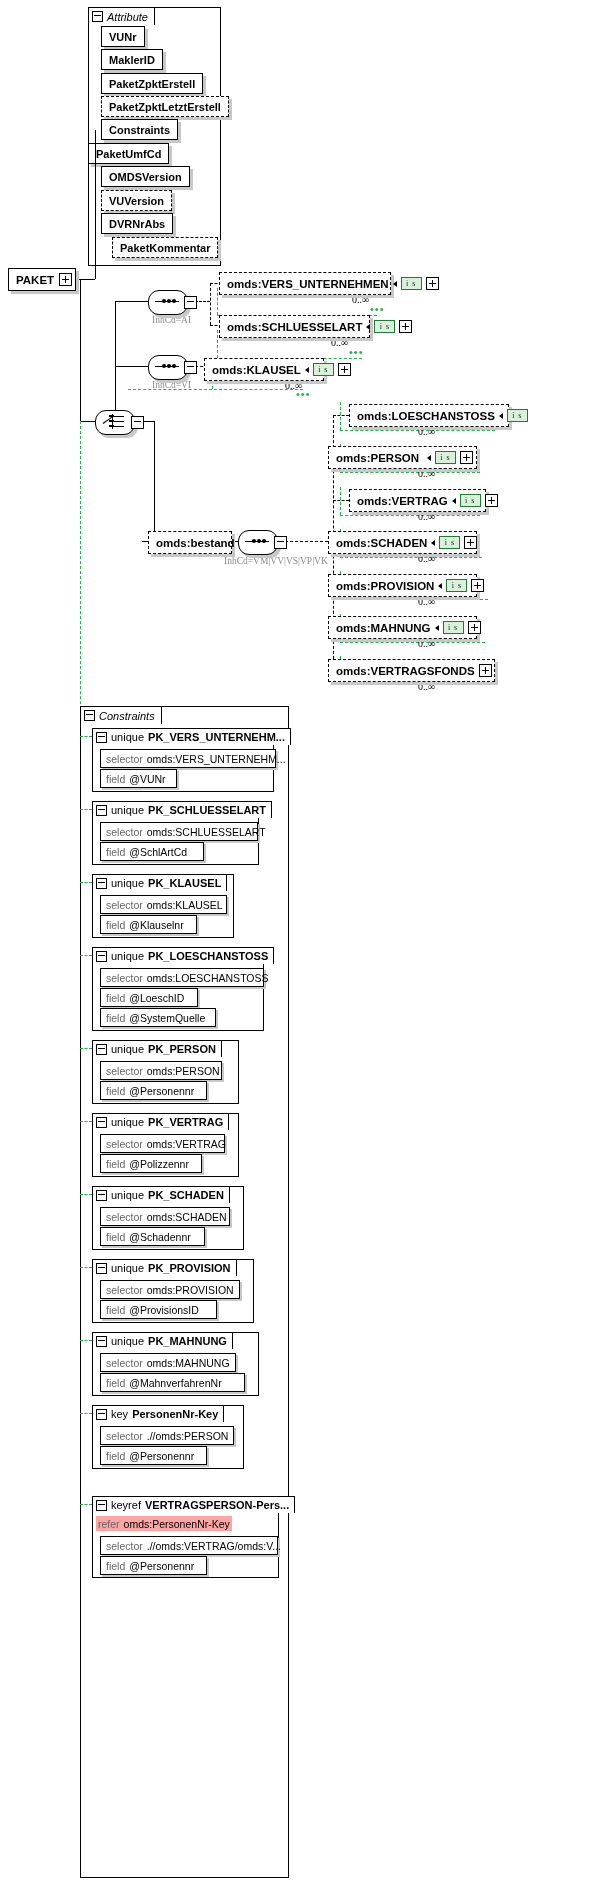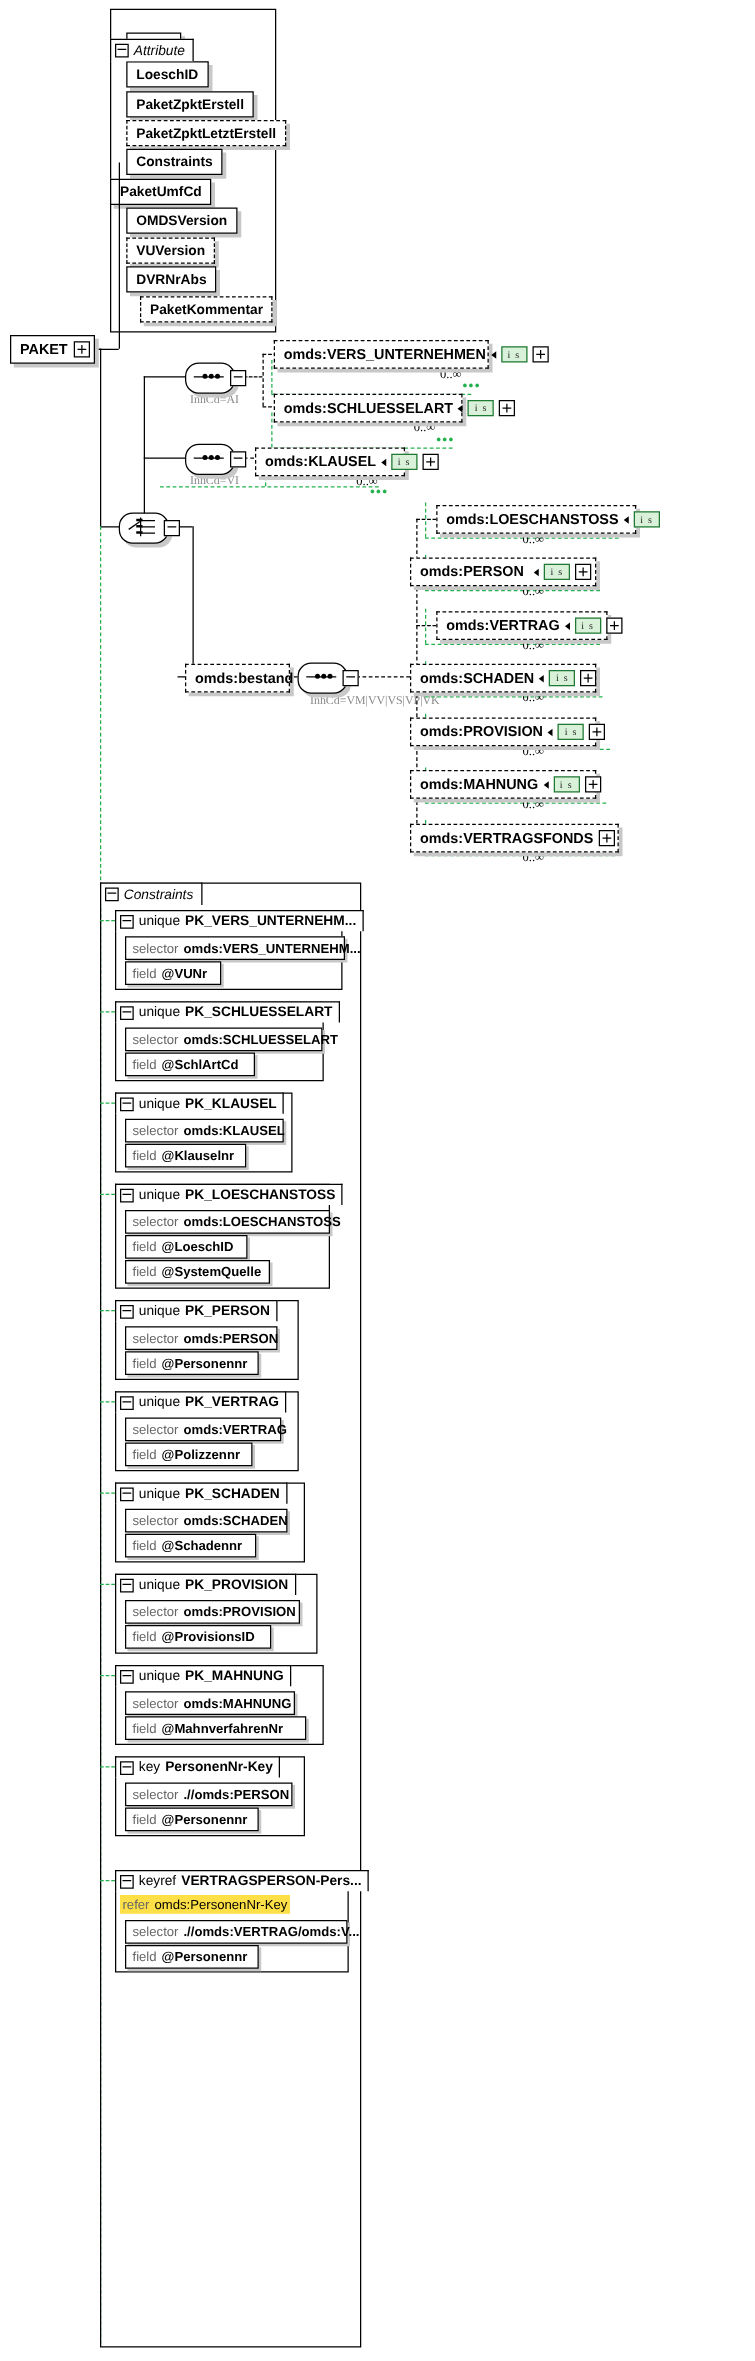--- a/index.html
+++ b/index.html
@@ -90,43 +90,43 @@
   .cblock{position:absolute;border:1px solid #000;background:#fff;}
   .chead{position:absolute;height:16px;display:flex;align-items:center;gap:4px;
          padding:0 5px 0 3px;background:#fff;border:1px solid #000;border-bottom:none;
          font-size:11px;white-space:nowrap;z-index:3;}
   .chead .kind{font-style:normal;color:#000;}
   .chead .cname{font-weight:bold;color:#000;}
   .crow{position:absolute;height:17px;border:1px solid #000;background:#fff;
         display:flex;align-items:center;padding:0 5px;gap:4px;font-size:10.5px;
         white-space:nowrap;box-shadow:2px 2px 0 0 #c8c8c8;}
   .crow .k{color:#666;}
-  .crow .v{color:#000;font-weight:bold;}
+  .crow .v{color:#000;font-weight:normal;}
   .crefer{position:absolute;height:15px;display:flex;align-items:center;gap:4px;
-          font-size:10.5px;white-space:nowrap;background:#fde047;padding:0 2px;}
+          font-size:10.5px;white-space:nowrap;background:#fca5a5;padding:0 2px;}
   .crefer .k{color:#666;}
   .crefer .v{color:#000;}
   .tinydots{position:absolute;font-size:11px;color:#22b14c;letter-spacing:1px;line-height:6px;}
 </style>
 </head>
 <body>
 
 <div id="canvas">
 
   <div class="groupbox" style="left:88px;top:7px;width:131px;height:257px;"></div>
-  <div class="grouptab" style="left:88px;top:7px;margin-top:24px;">
+  <div class="grouptab" style="left:88px;top:7px;">
     <span class="toggle"></span>
     <span class="gtab-label">Attribute</span>
   </div>
 
   <div class="attr" style="left:101px;top:26px;">
       <span>VUNr</span>
     </div>
   <div class="attr" style="left:101px;top:49px;">
-      <span>LoeschID</span>
+      <span>MaklerID</span>
     </div>
   <div class="attr" style="left:101px;top:73px;">
       <span>PaketZpktErstell</span>
     </div>
   <div class="attr opt" style="left:101px;top:96px;justify-content:center;">
       <span>PaketZpktLetztErstell</span>
     </div>
   <div class="attr" style="left:101px;top:119px;">
       <span>Constraints</span>
     </div>
@@ -251,21 +251,21 @@
   <div class="dline-h" style="left:220px;top:541px;width:18px;"></div>
   <div class="comp" style="left:238px;top:530px;">
     <div class="body"></div>
     <div class="seqdots">
         <i></i>
         <i></i>
         <i></i>
       </div>
     <div class="stub"></div>
   </div>
-  <div class="complabel" style="left:248px;top:556px;">InhCd=VM|VV|VS|VP|VK</div>
+  <div class="complabel" style="left:224px;top:556px;">InhCd=VM|VV|VS|VP|VK</div>
 
   <div class="dline-h" style="left:285px;top:541px;width:48px;"></div>
   <div class="dline-v" style="left:333px;top:415px;height:254px;"></div>
   <div class="dline-h" style="left:333px;top:415px;width:16px;"></div>
   <div class="dline-h" style="left:333px;top:458px;width:16px;"></div>
   <div class="dline-h" style="left:333px;top:500px;width:16px;"></div>
   <div class="dline-h" style="left:333px;top:542px;width:16px;"></div>
   <div class="dline-h" style="left:333px;top:585px;width:16px;"></div>
   <div class="dline-h" style="left:333px;top:627px;width:16px;"></div>
   <div class="dline-h" style="left:333px;top:669px;width:16px;"></div>

